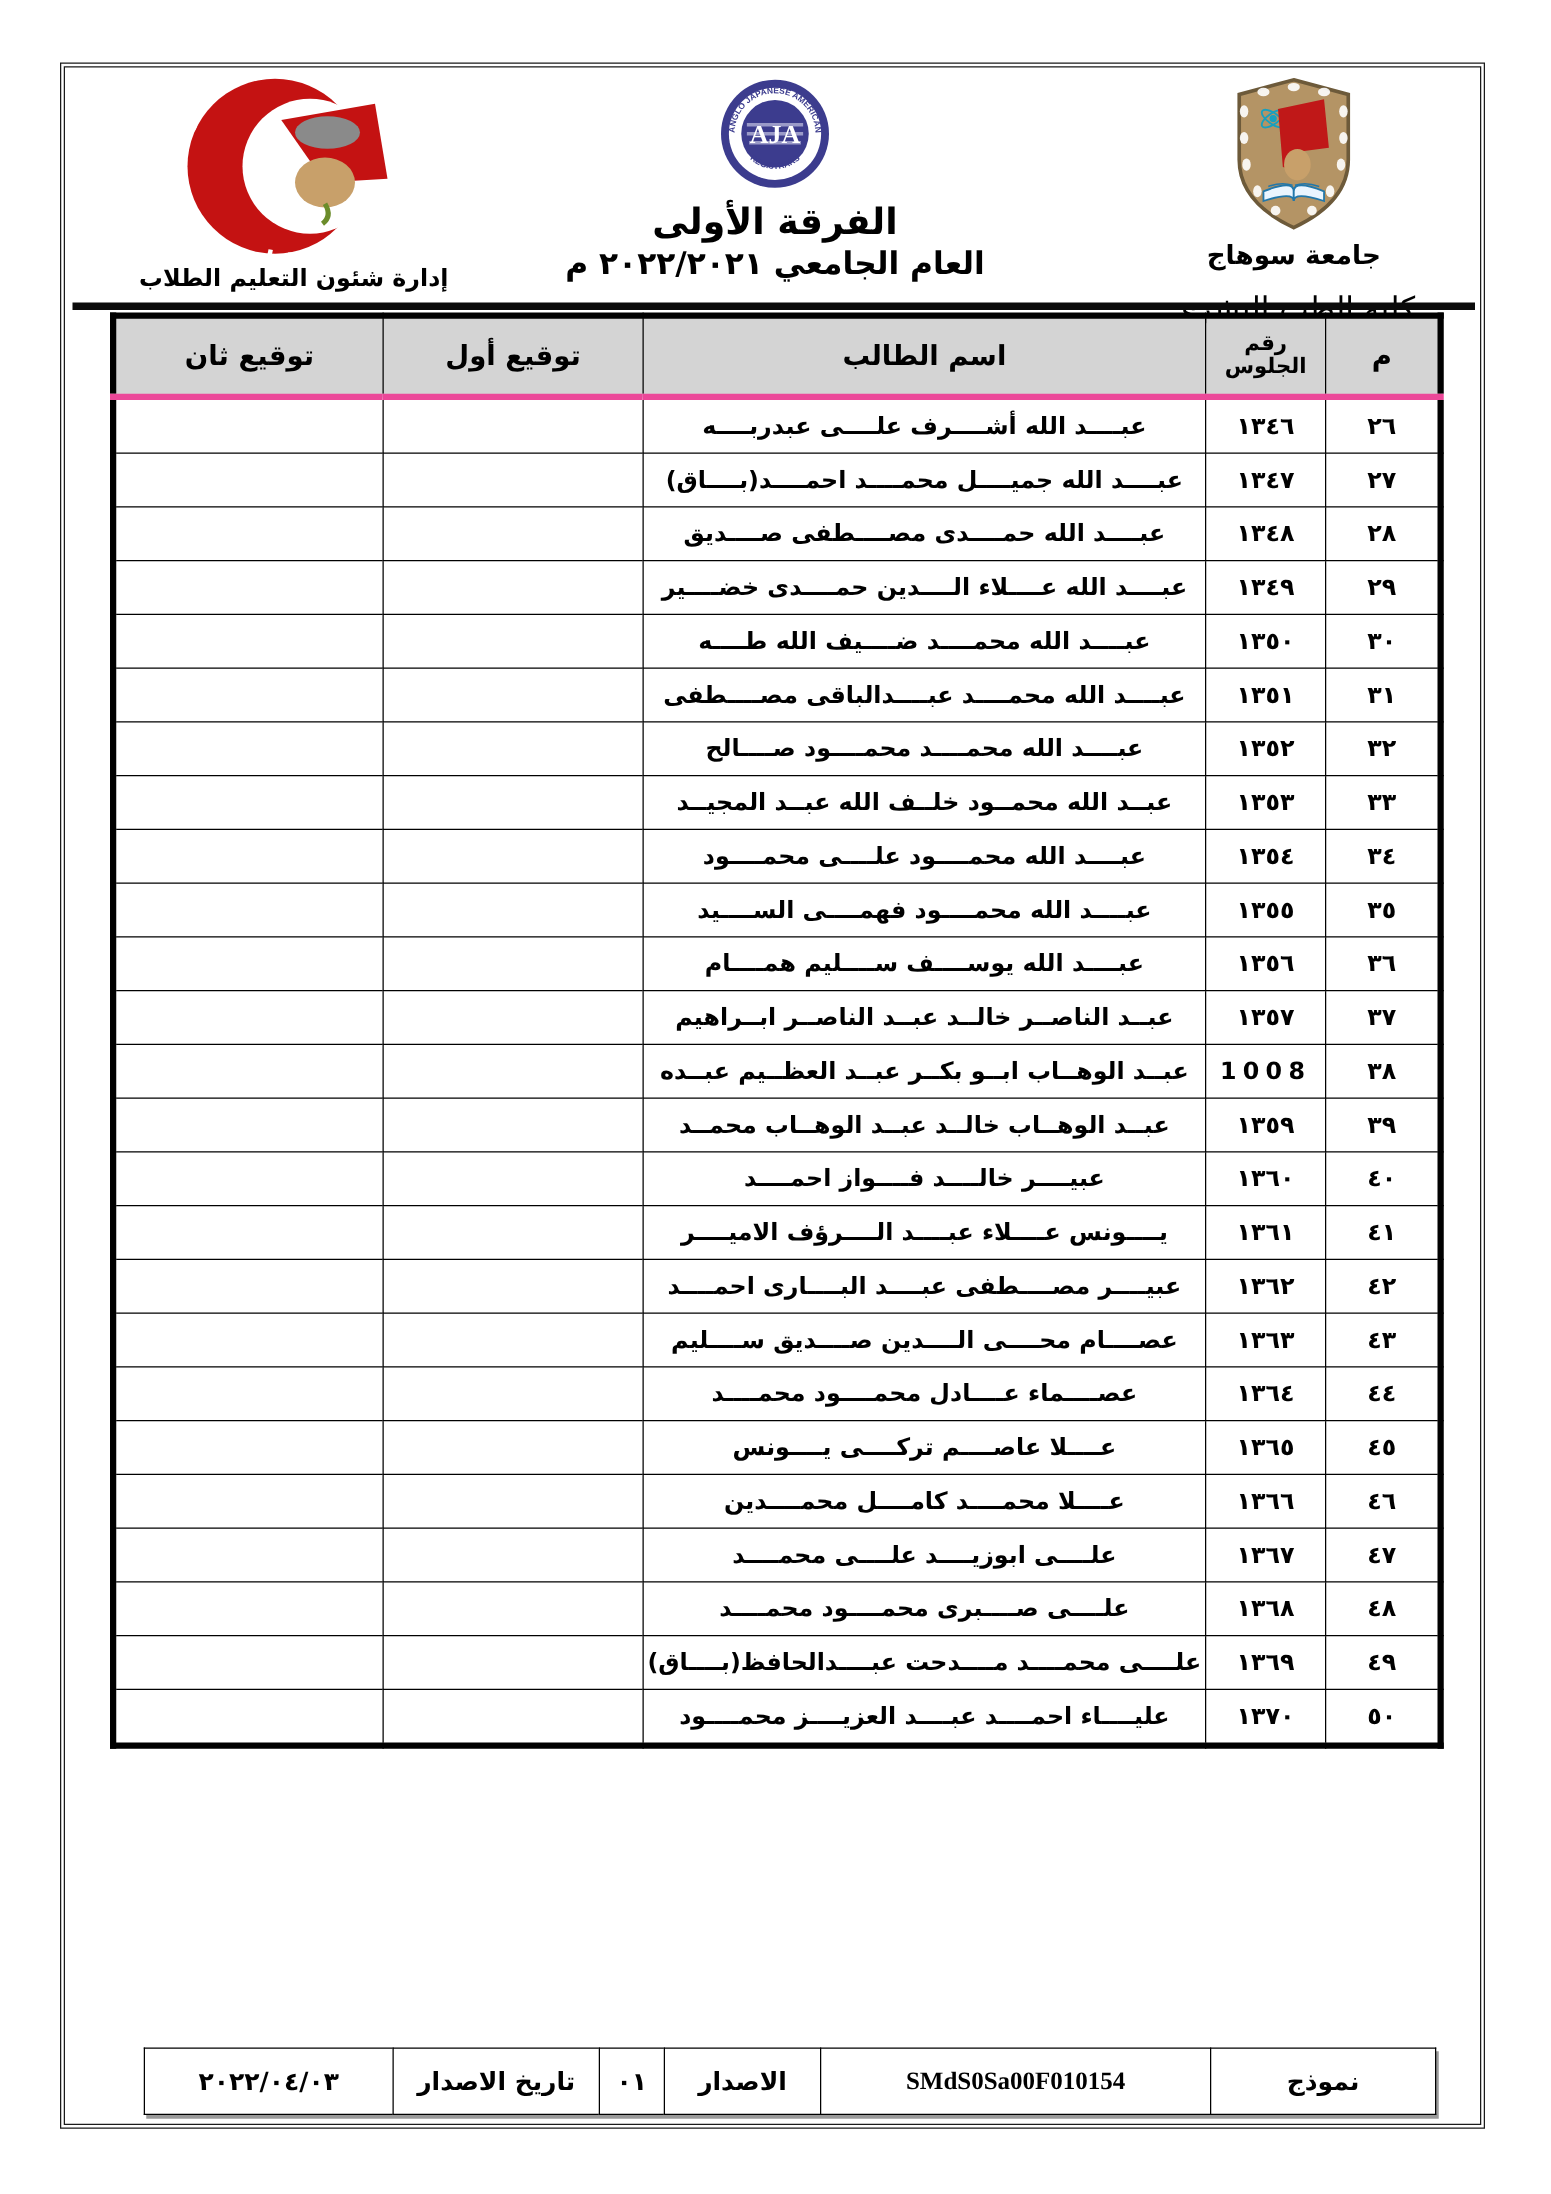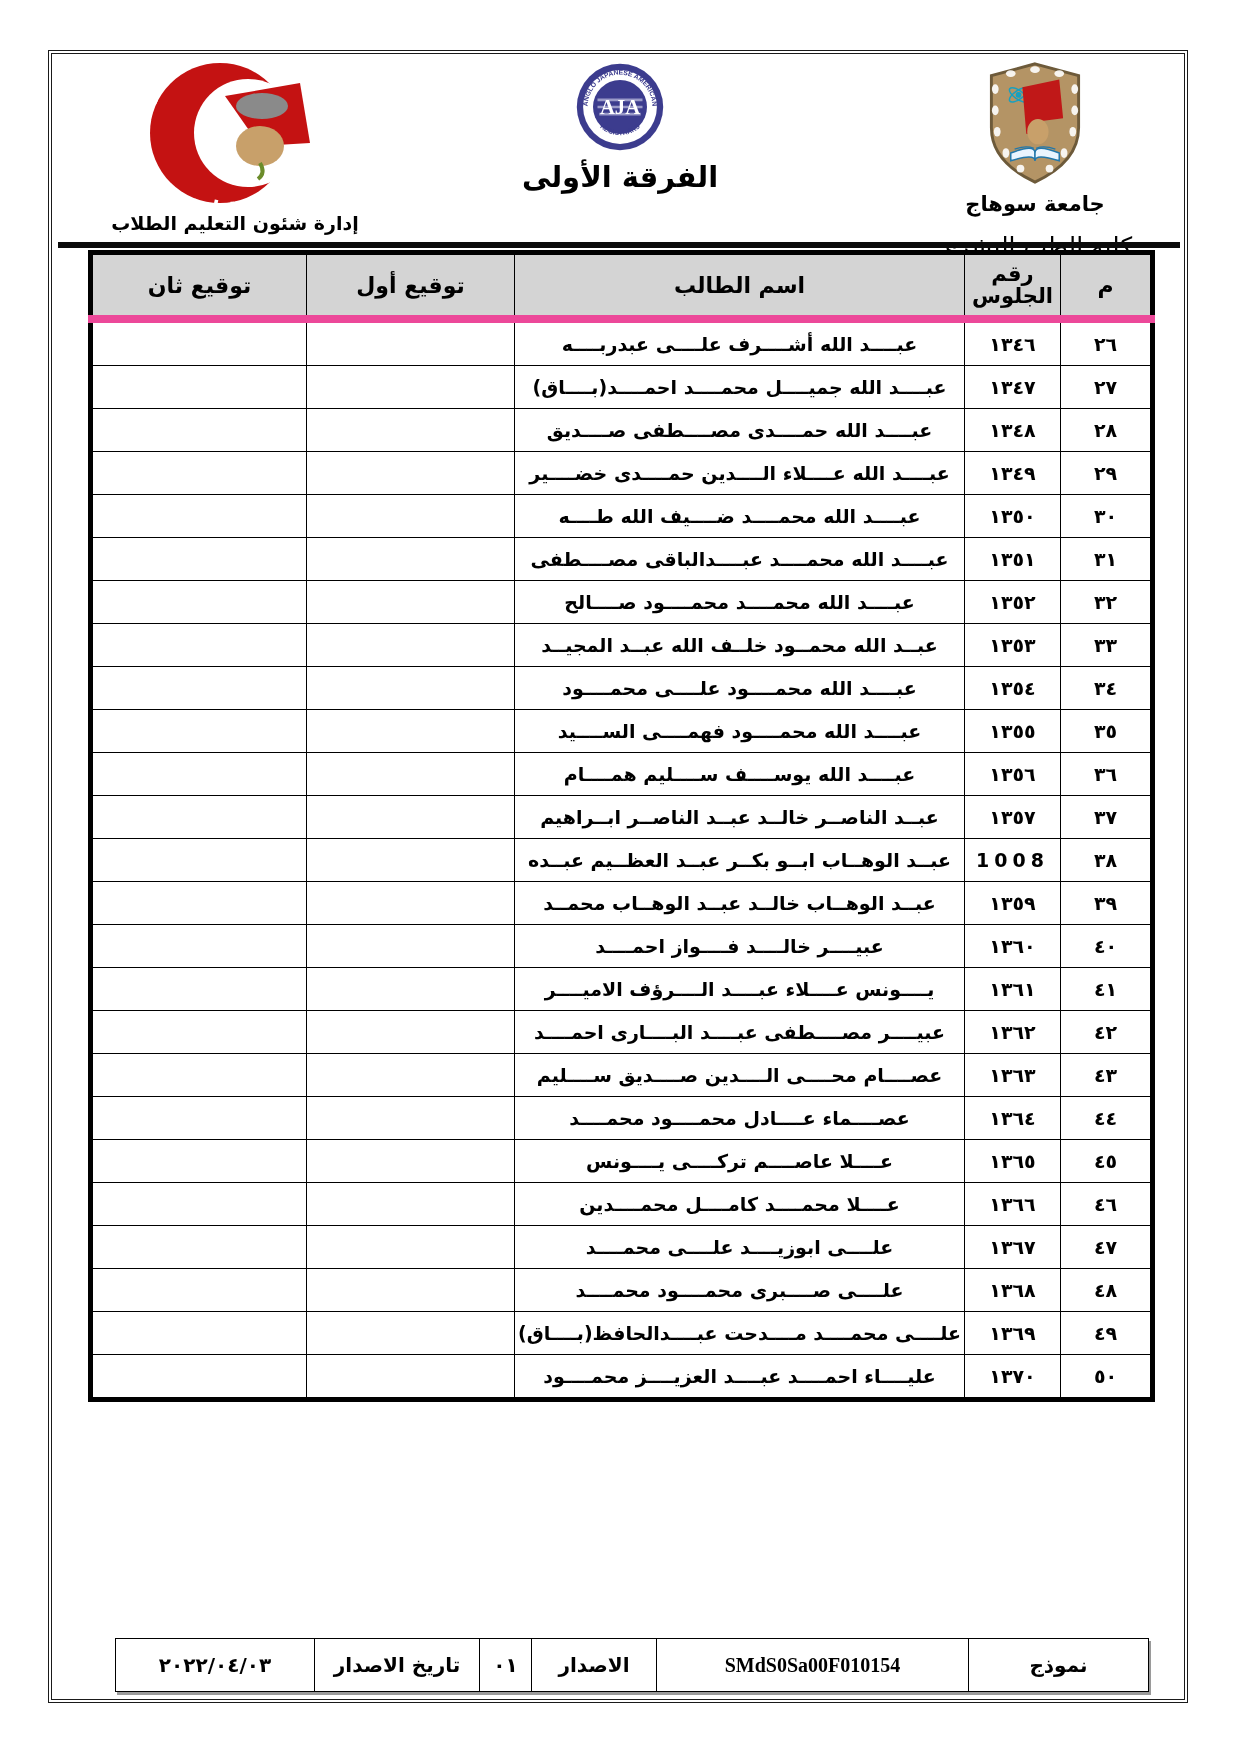--- a/index.html
+++ b/index.html
@@ -18,22 +18,22 @@
   .hdr-left{position:absolute;left:85px;top:58px;width:300px;text-align:center;}
   .hdr-left .cap{font-size:19px;font-weight:bold;margin-top:0px;}
   
   .hrule{position:absolute;left:58px;top:242px;width:1122px;height:6px;background:#0b0b0b;}
   
   .main-table{position:absolute;left:88px;top:250px;width:1062px;border-collapse:collapse;
               direction:rtl;table-layout:fixed;}
   .main-table th,.main-table td{border:1px solid #000;}
   .main-table{border:5px solid #000;}
   .main-table thead th{background:#d4d4d4;height:58px;font-size:22px;font-weight:bold;
-                       border-bottom:8px solid #ec4899;}
-  .main-table thead th .two-line{line-height:1.05;font-size:21px;}
+                       border-bottom:5px solid #ec4899;}
+  .main-table thead th .two-line{line-height:1.05;font-size:17px;}
   .main-table tbody td{height:42px;font-weight:bold;font-size:19px;text-align:center;
                        padding:0;overflow:hidden;}
   td.c-m{letter-spacing:7px;}
   td.c-seat{letter-spacing:5px;}
   td.c-name{white-space:nowrap;}
   col.w-m{width:92px;} col.w-seat{width:96px;} col.w-name{width:450px;}
   col.w-sig1{width:208px;} col.w-sig2{width:216px;}
   
   .footer-table{position:absolute;left:115px;top:1638px;width:1033px;height:54px;
                 border-collapse:collapse;direction:rtl;table-layout:fixed;
@@ -98,20 +98,21 @@
           <textPath href="#ajaTop" startOffset="50%" text-anchor="middle">ANGLO JAPANESE AMERICAN</textPath>
         </text>
         <text font-family="Liberation Sans,sans-serif" font-size="7.5" font-weight="bold" fill="#3c3c8e">
           <textPath href="#ajaBot" startOffset="50%" text-anchor="middle">REGISTRARS</textPath>
         </text>
         <path d="M25,42 h50 M25,50 h50 M27,58 h46" stroke="#9a9ac8" stroke-width="3" fill="none"></path>
         <text x="50" y="58" text-anchor="middle" font-family="Liberation Serif,serif" font-size="23" font-weight="bold" fill="#ffffff">AJA</text>
       </svg>
     </div>
     <div class="title1">الفرقة الأولى</div>
+    <div class="title2">العام الجامعي ٢٠٢٢/٢٠٢١ م</div>
   </div>
 
   <div class="hdr-left">
     <svg width="250" height="150" viewBox="0 0 250 150">
       <circle cx="110" cy="75" r="70" fill="#c41212"></circle>
       <circle cx="138" cy="75" r="54" fill="#ffffff"></circle>
       <path d="M115,38 L190,25 L200,85 L150,88 Z" fill="#c41212"></path>
       <ellipse cx="152" cy="48" rx="26" ry="13" fill="#8a8a8a"></ellipse>
       <ellipse cx="150" cy="88" rx="24" ry="20" fill="#c8a06a"></ellipse>
       <path d="M150,105 q6,10 -2,16" stroke="#6b8c2a" stroke-width="4" fill="none"></path>

